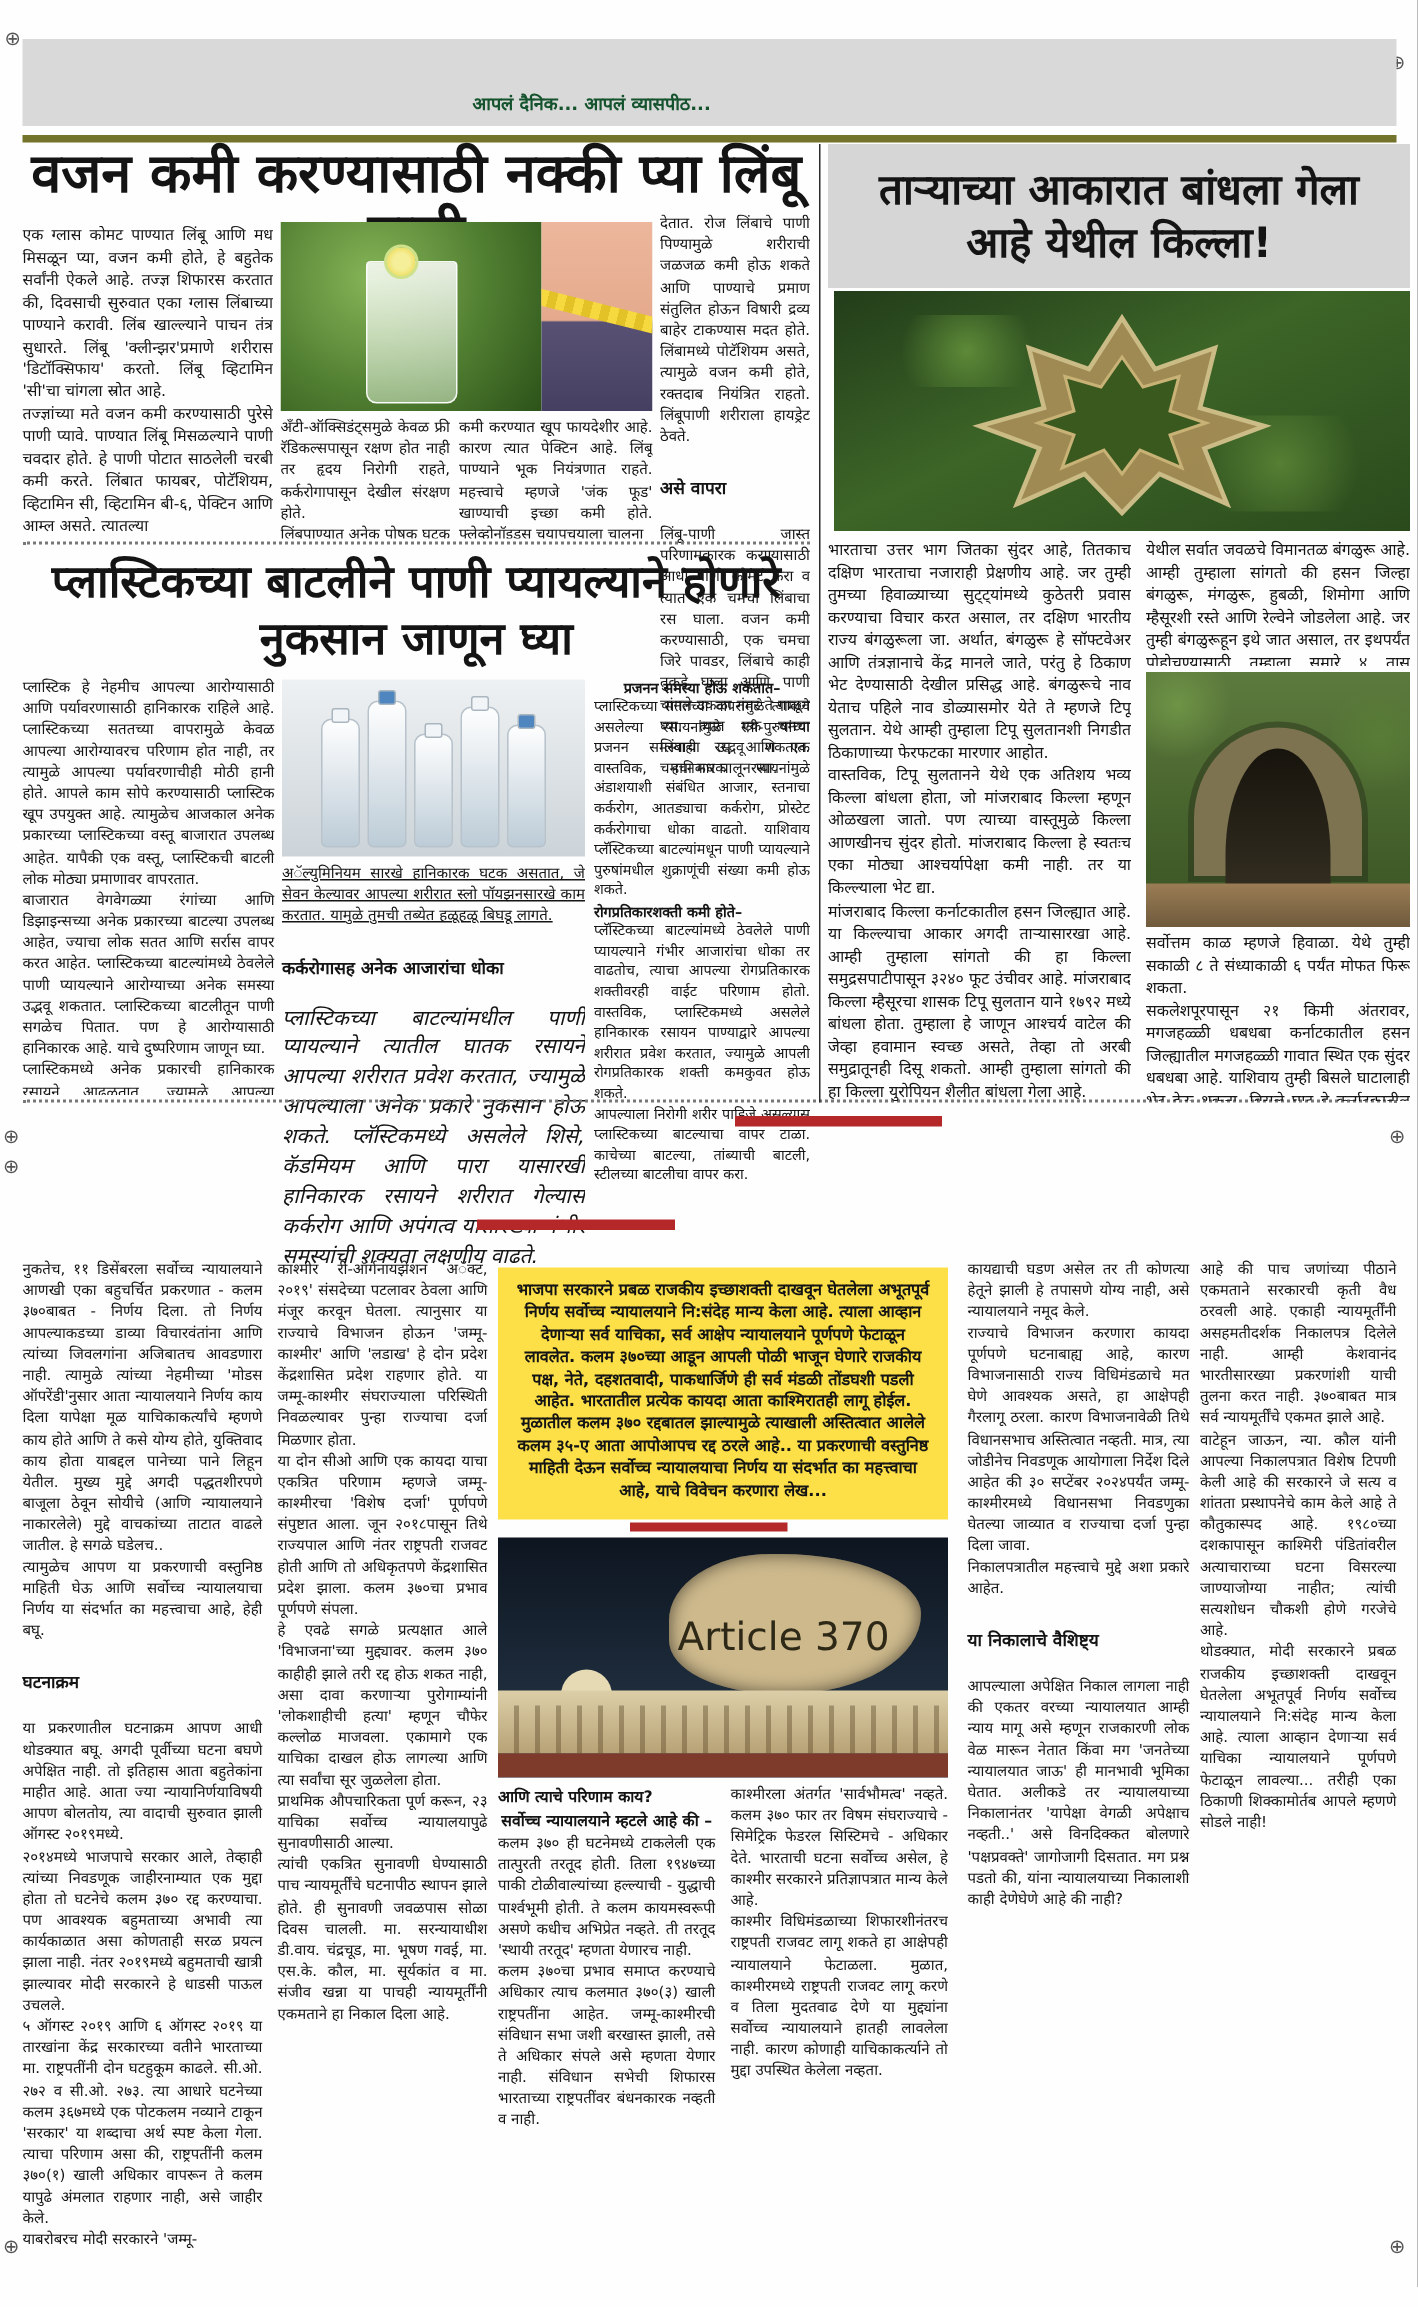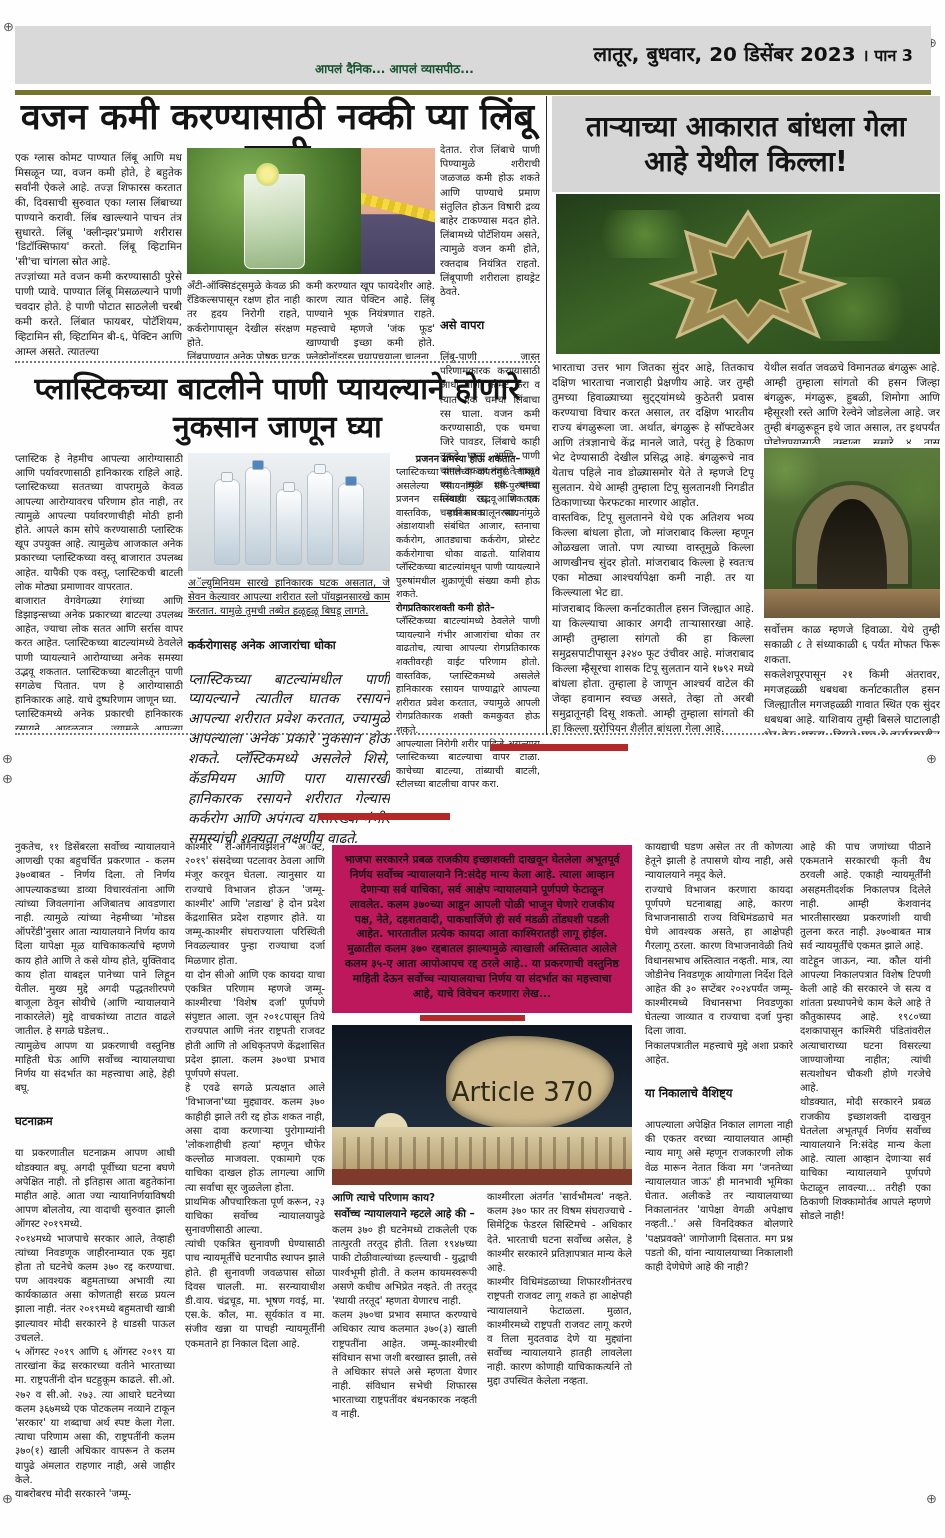--- a/index.html
+++ b/index.html
@@ -63,21 +63,21 @@
   #fort-col2b{left:764px;top:622px;width:176px;height:112px;font-size:10.6px;}
   
   .redbar{background:#b5282a;height:7px;}
   #redbar-a{left:490px;top:744px;width:138px;}
   #court-strip{left:150px;top:753px;width:650px;height:58px;background:#c9c9c9;display:flex;align-items:center;justify-content:center;}
   #court-headline{font-size:46px;font-weight:bold;letter-spacing:1px;color:#0a0a0a;text-shadow:1px 1px 0 #555;}
   #redbar-b{left:318px;top:813px;width:132px;}
   .court-col{top:840px;height:692px;}
   #court-col1{left:15px;width:160px;font-size:10px;}
   #court-col2{left:185px;width:140px;font-size:10px;}
-  #court-lead{left:332px;top:845px;width:300px;height:168px;background:#be185d;box-sizing:border-box;padding:8px 10px;font-weight:bold;font-size:10.8px;line-height:1.38;text-align:center;white-space:pre-line;overflow:hidden;}
+  #court-lead{left:332px;top:845px;width:300px;height:168px;background:#fde047;box-sizing:border-box;padding:8px 10px;font-weight:bold;font-size:10.8px;line-height:1.38;text-align:center;white-space:pre-line;overflow:hidden;}
   #redbar-c{left:420px;top:1015px;width:105px;height:6px;}
   #a370-img{left:332px;top:1025px;width:300px;height:160px;background:linear-gradient(180deg,#0d1520 0%,#1c2938 55%,#27384a 100%);overflow:hidden;}
   .a370-map{position:absolute;right:6%;top:7%;width:56%;height:58%;background:#cdb98c;border-radius:42% 58% 55% 45% / 50% 45% 60% 40%;box-shadow:0 0 12px rgba(0,0,0,.6) inset;}
   .a370-label{position:absolute;right:13%;top:26%;font-size:26px;font-weight:normal;color:#2e2817;margin-top:10px;}
   .court-bldg{position:absolute;left:0;bottom:10%;width:100%;height:26%;background:linear-gradient(180deg,#dccfa8,#b8a276);}
   .court-cols{position:absolute;left:0;bottom:10%;width:100%;height:20%;background:repeating-linear-gradient(90deg,transparent 0 11px,rgba(85,65,35,.4) 11px 14px);}
   .court-dome{position:absolute;left:14%;bottom:34%;width:34px;height:18px;background:#e6dab4;border-radius:17px 17px 0 0;}
   .court-base{position:absolute;left:0;bottom:0;width:100%;height:10%;background:#7e3b2b;}
   #court-col3{left:332px;top:1190px;width:145px;height:342px;font-size:10px;}
   #court-col4{left:487px;top:1190px;width:145px;height:342px;font-size:10px;}
@@ -95,21 +95,20 @@
   <div class="mark" style="left:3px;top:20px;">⊕</div>
   <div class="mark" style="left:926px;top:36px;">⊕</div>
   <div class="mark" style="left:2px;top:752px;">⊕</div>
   <div class="mark" style="left:2px;top:772px;">⊕</div>
   <div class="mark" style="left:926px;top:752px;">⊕</div>
   <div class="mark" style="left:2px;top:1492px;">⊕</div>
   <div class="mark" style="left:926px;top:1492px;">⊕</div>
 
   <div class="abs" id="masthead">
     <div id="mast-tag">आपलं दैनिक... आपलं व्यासपीठ...</div>
-    <div id="mast-right"><span>लातूर, बुधवार, 20 डिसेंबर 2023</span> <span id="mast-page">। पान 3</span></div>
   </div>
   <div class="abs" id="olive-rule"></div>
 
   <div class="abs" id="lemon-headline">वजन कमी करण्यासाठी नक्की प्या लिंबू पाणी</div>
   <div class="abs" id="lemon-img">
     <div class="lemon-left">
       <div class="glass"></div>
       <div class="lemon-slice"></div>
     </div>
     <div class="lemon-right">

